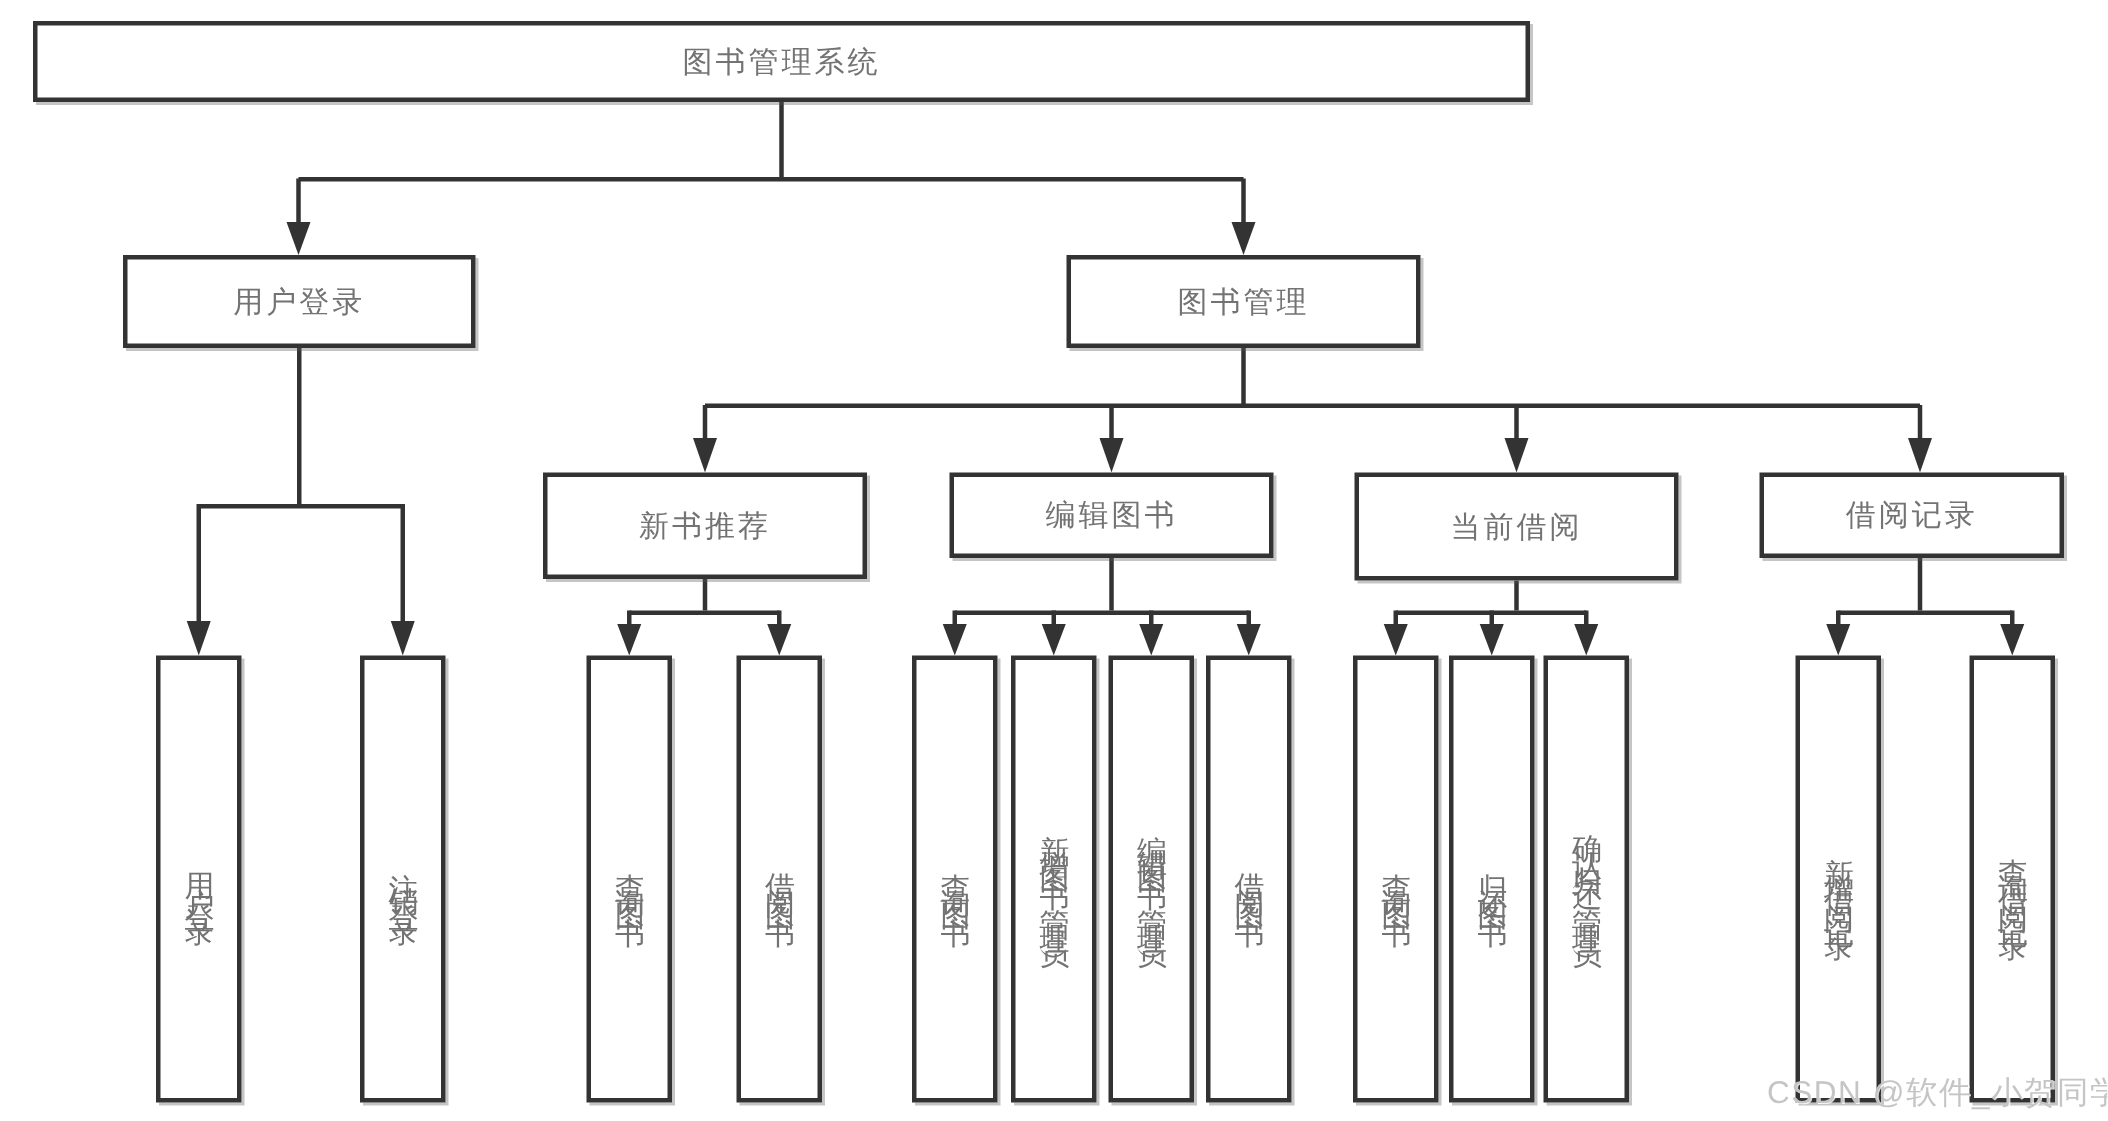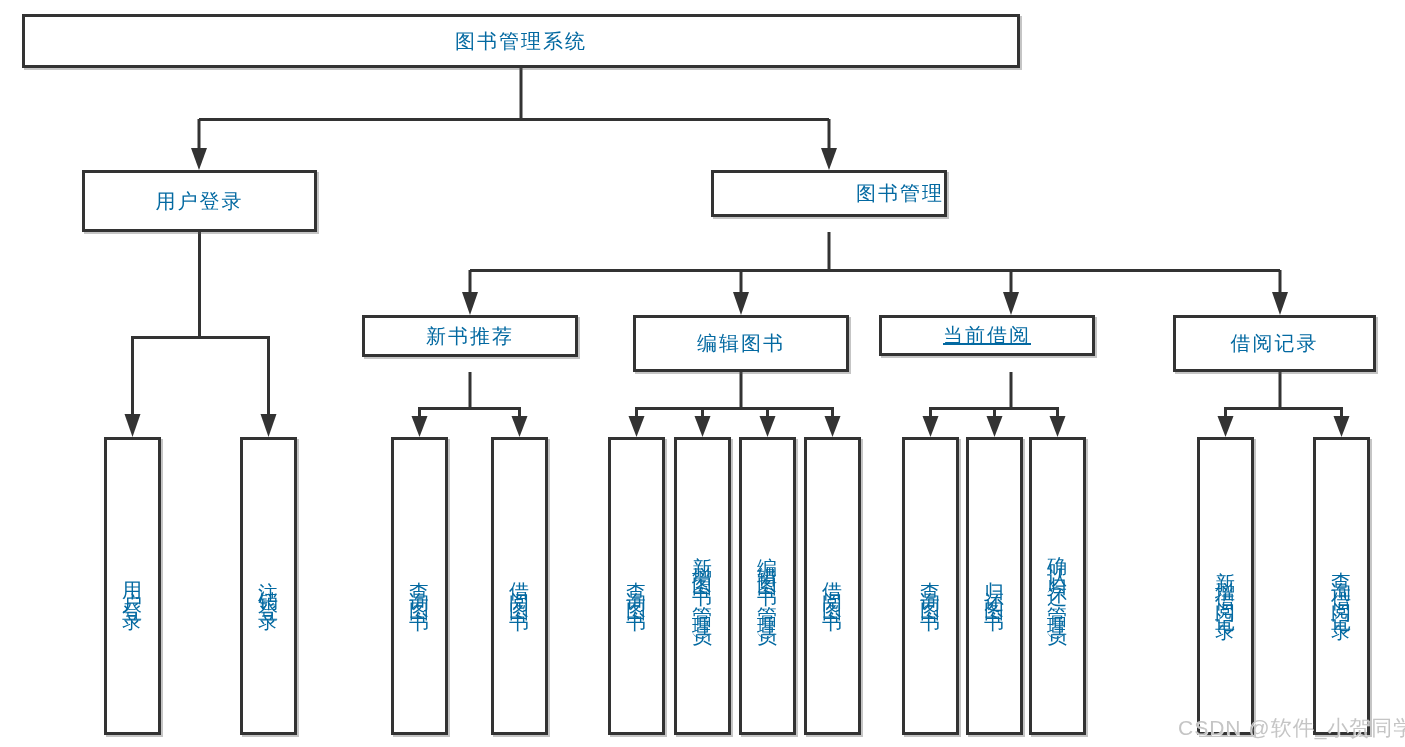--- a/index.html
+++ b/index.html
@@ -24,44 +24,44 @@
   }
   .box {
     position: absolute;
     box-sizing: border-box;
     border: 3px solid #333333;
     background: #ffffff;
     box-shadow: 2px 2px 0 rgba(90,90,90,0.35);
     display: flex;
     align-items: center;
     justify-content: center;
-    color: #0369a1;
+    color: #737373;
     z-index: 2;
   }
   .box .hlabel {
     font-size: 20px;
     font-weight: 500;
     letter-spacing: 2px;
     white-space: nowrap;
   }
   .leaf .vlabel {
     writing-mode: vertical-rl;
     font-size: 20px;
     font-weight: 500;
     letter-spacing: 10px;
     line-height: 1;
     white-space: nowrap;
   }
   
   .n-root  { left: 22px;  top: 14px;  width: 998px; height: 54px; }
   .n-l2-0  { left: 82px;  top: 170px; width: 235px; height: 62px; }
-  .n-l2-1  { left: 711px; top: 170px; width: 236px; height: 47px; justify-content: flex-end; }
-  .n-l3-0  { left: 362px; top: 315px; width: 216px; height: 42px; }
+  .n-l2-1  { left: 711px; top: 170px; width: 236px; height: 62px; }
+  .n-l3-0  { left: 362px; top: 315px; width: 216px; height: 71px; }
   .n-l3-1  { left: 633px; top: 315px; width: 216px; height: 57px; }
-  .n-l3-2  { left: 879px; top: 315px; width: 216px; height: 41px; text-decoration: underline; }
+  .n-l3-2  { left: 903px; top: 315px; width: 216px; height: 72px; }
   .n-l3-3  { left: 1173px;top: 315px; width: 203px; height: 57px; }
   .leaf    { top: 437px;  width: 57px; height: 298px; }
   .n-leaf-0  { left: 104px; }
   .n-leaf-1  { left: 240px; }
   .n-leaf-2  { left: 391px; }
   .n-leaf-3  { left: 491px; }
   .n-leaf-4  { left: 608px; }
   .n-leaf-5  { left: 674px; }
   .n-leaf-6  { left: 739px; }
   .n-leaf-7  { left: 804px; }

